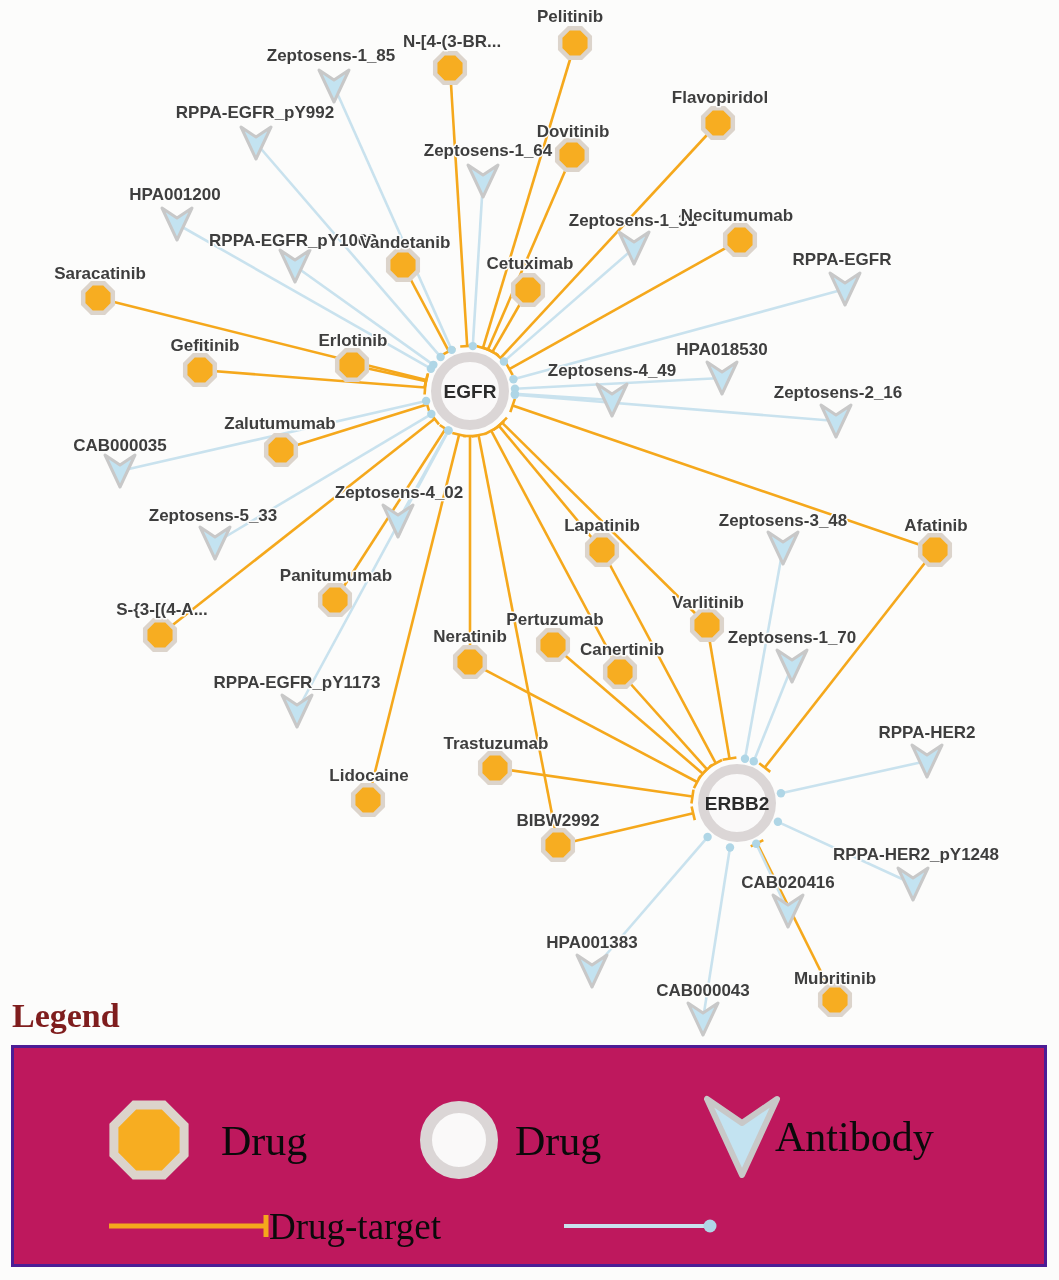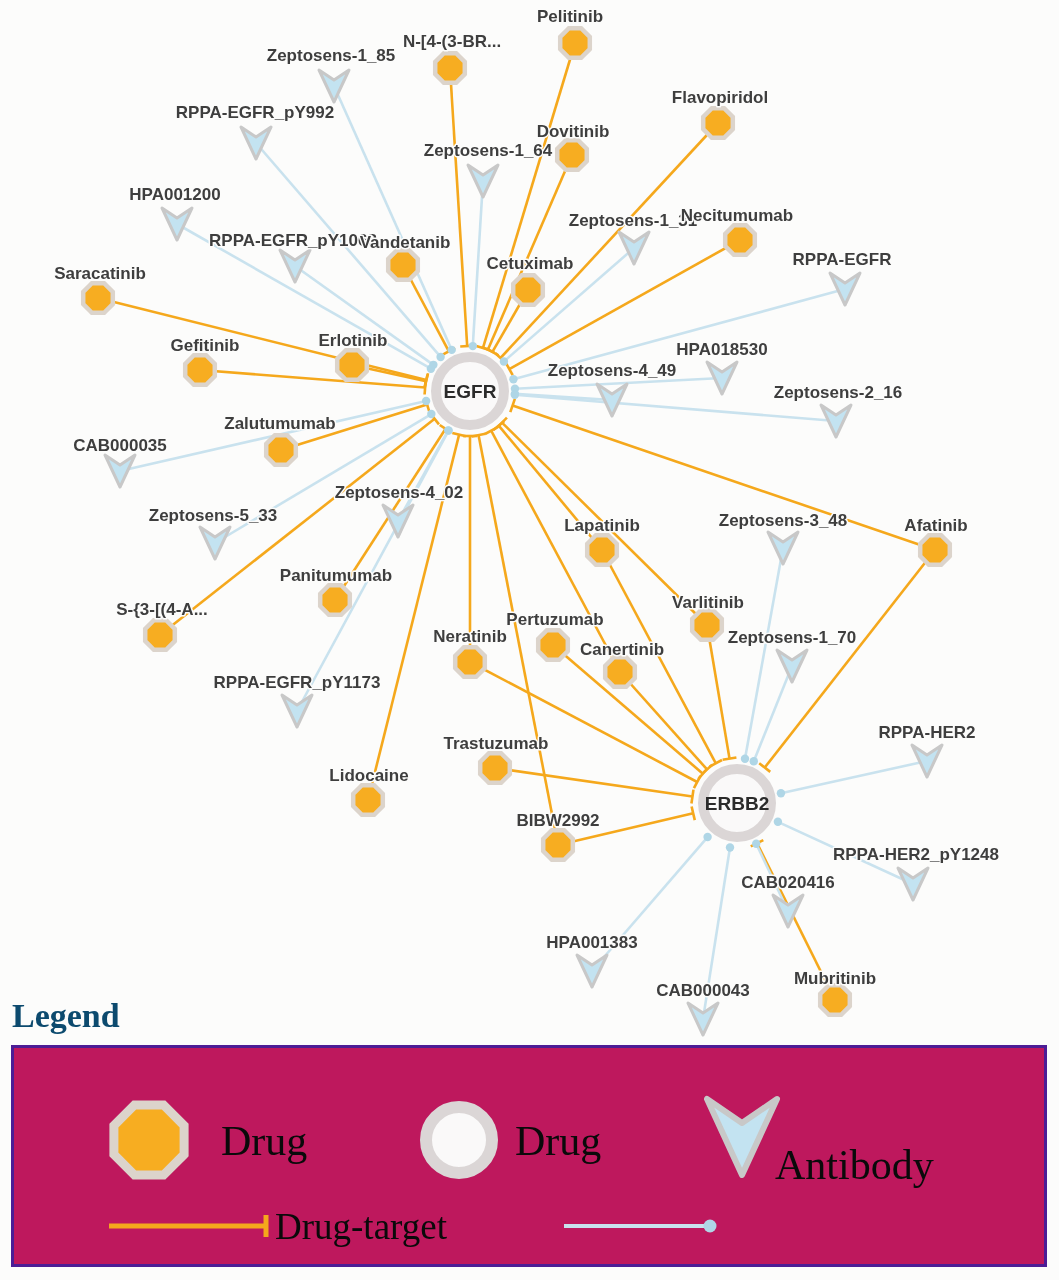--- a/index.html
+++ b/index.html
@@ -17,21 +17,21 @@
   }
   .gene-label {
     font-family:"Liberation Sans","DejaVu Sans",sans-serif;
     font-weight:bold; font-size:19px;
     fill:#2B2B2B; text-anchor:middle;
   }
 
   #legend-title {
     position:absolute; left:12px; top:997px;
     font-family:"Liberation Serif","DejaVu Serif",serif;
-    font-weight:bold; font-size:34px; color:#0c4a6e;
+    font-weight:bold; font-size:34px; color:#7f1d1d;
   }
   #legend-box {
     position:absolute; left:11px; top:1045px; width:1036px; height:222px;
     border:3px solid #4c1d95; background:#be185d;
   }
   .legend-icon { position:absolute; }
   .legend-label {
     position:absolute; transform:translateY(-50%); white-space:nowrap;
     font-family:"Liberation Serif","DejaVu Serif",serif;
     font-size:42px; color:#0A0A0A;
@@ -346,27 +346,27 @@
     <div class="legend-label" style="left:207px; top:93px;">Drug</div>
 
     <svg class="legend-icon" style="left:397px; top:44px;" width="96" height="96" viewBox="0 0 96 96">
       <circle cx="48" cy="48" r="33" style="fill:var(--gene-fill); stroke:var(--gene-stroke); stroke-width:12;"></circle>
     </svg>
     <div class="legend-label" style="left:501px; top:93px;">Drug</div>
 
     <svg class="legend-icon" style="left:680px; top:41px;" width="96" height="96" viewBox="0 0 96 96">
       <path d="M 13 10 L 48 86 L 83 10 L 48 34 Z" style="fill:var(--antibody-fill); stroke:var(--antibody-stroke); stroke-width:6; stroke-linejoin:round;"></path>
     </svg>
-    <div class="legend-label" style="left:761px; top:89px;margin-top:28px;">Antibody</div>
+    <div class="legend-label" style="left:761px; top:89px;">Antibody</div>
 
     <svg class="legend-icon" style="left:92px; top:163px;" width="175" height="30" viewBox="0 0 175 30">
       <line x1="3" y1="15" x2="160" y2="15" style="stroke:var(--drug-edge); stroke-width:5;"></line>
       <line x1="160" y1="4" x2="160" y2="26" style="stroke:var(--drug-edge); stroke-width:5;"></line>
     </svg>
-    <div class="legend-label legend-edge-label" style="left:261px; top:178px;">Drug-target</div>
+    <div class="legend-label legend-edge-label" style="left:255px; top:178px;">Drug-target</div>
 
     <svg class="legend-icon" style="left:547px; top:163px;" width="165" height="30" viewBox="0 0 165 30">
       <line x1="3" y1="15" x2="145" y2="15" style="stroke:var(--antibody-edge); stroke-width:4;"></line>
       <circle cx="149" cy="15" r="6.5" style="fill:var(--antibody-edge-dot);"></circle>
     </svg>
 
   </div>
 </div>
 
 </body></html>

